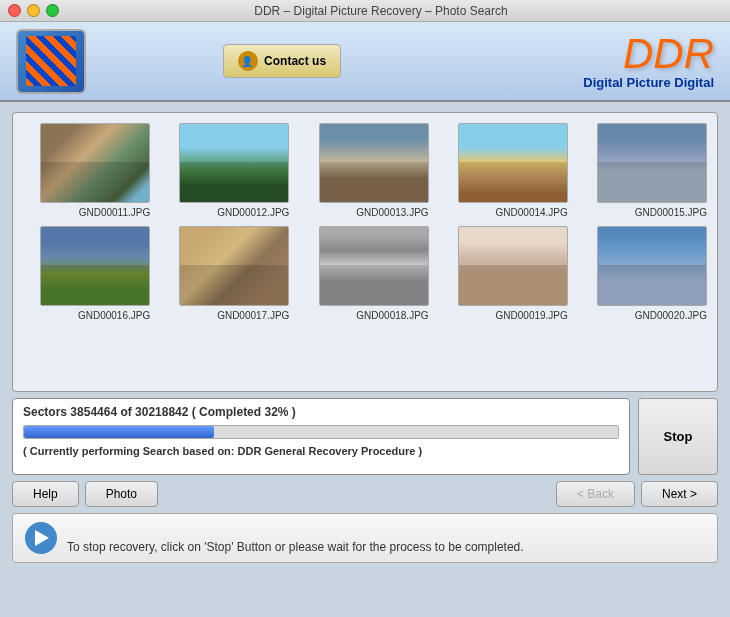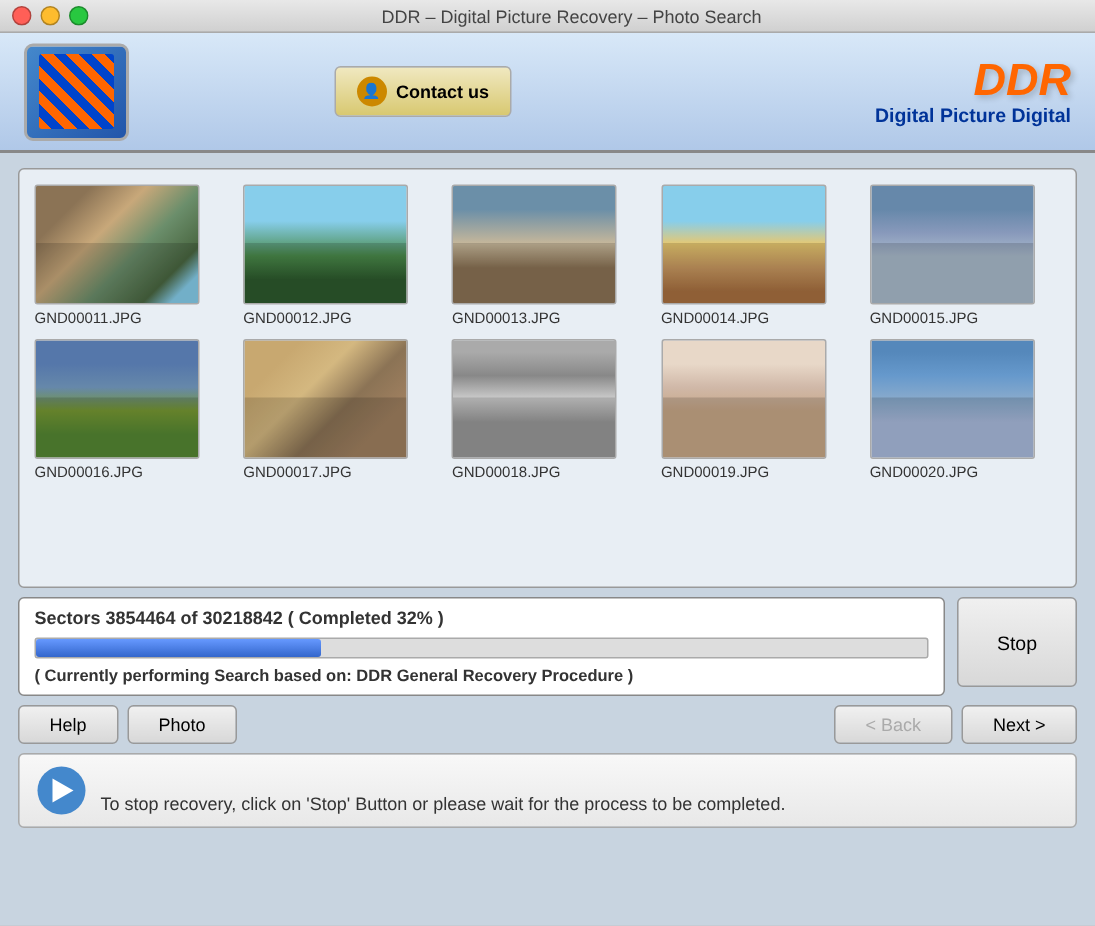--- a/index.html
+++ b/index.html
@@ -85,22 +85,22 @@
       background: #cc8800;
       border-radius: 50%;
       display: flex; align-items: center; justify-content: center;
       color: white; font-size: 10px;
     }
     .brand-area {
       margin-left: auto;
       text-align: right;
     }
     .brand-ddr {
-      font-size: 30px;
-      font-weight: bold;
+      font-size: 42px;
+      font-weight: normal;
       color: #ff6600;
       font-style: italic;
       line-height: 1;
       text-shadow: 2px 2px 4px rgba(0,0,0,0.2);
     }
     .brand-subtitle {
       font-size: 13px;
       color: #003399;
       font-weight: bold;
     }
@@ -125,21 +125,21 @@
       overflow: hidden;
     }
     .photo-grid {
       display: grid;
       grid-template-columns: repeat(5, 1fr);
       gap: 8px 12px;
     }
     .photo-item {
       display: flex;
       flex-direction: column;
-      align-items: flex-start;
+      align-items: flex-end;
       gap: 4px;
     }
     .photo-thumb {
       width: 110px;
       height: 80px;
       border: 1px solid #aaa;
       border-radius: 2px;
       overflow: hidden;
       display: flex;
       align-items: center;
@@ -210,25 +210,25 @@
       font-size: 11px;
       color: #333;
     }
     .stop-btn {
       background: linear-gradient(to bottom, #f0f0f0, #d8d8d8);
       border: 1px solid #999;
       border-radius: 4px;
       width: 80px;
       cursor: pointer;
       font-size: 13px;
-      font-weight: normal;
-      display: flex;
-      align-items: center;
-      justify-content: center;
-      height: 60px;
+      font-weight: bold;
+      display: flex;
+      align-items: center;
+      justify-content: center;
+      height: 77px;
     }
 
     
     .nav-bar {
       display: flex;
       align-items: center;
       gap: 6px;
     }
     .nav-btn {
       background: linear-gradient(to bottom, #f0f0f0, #d8d8d8);

